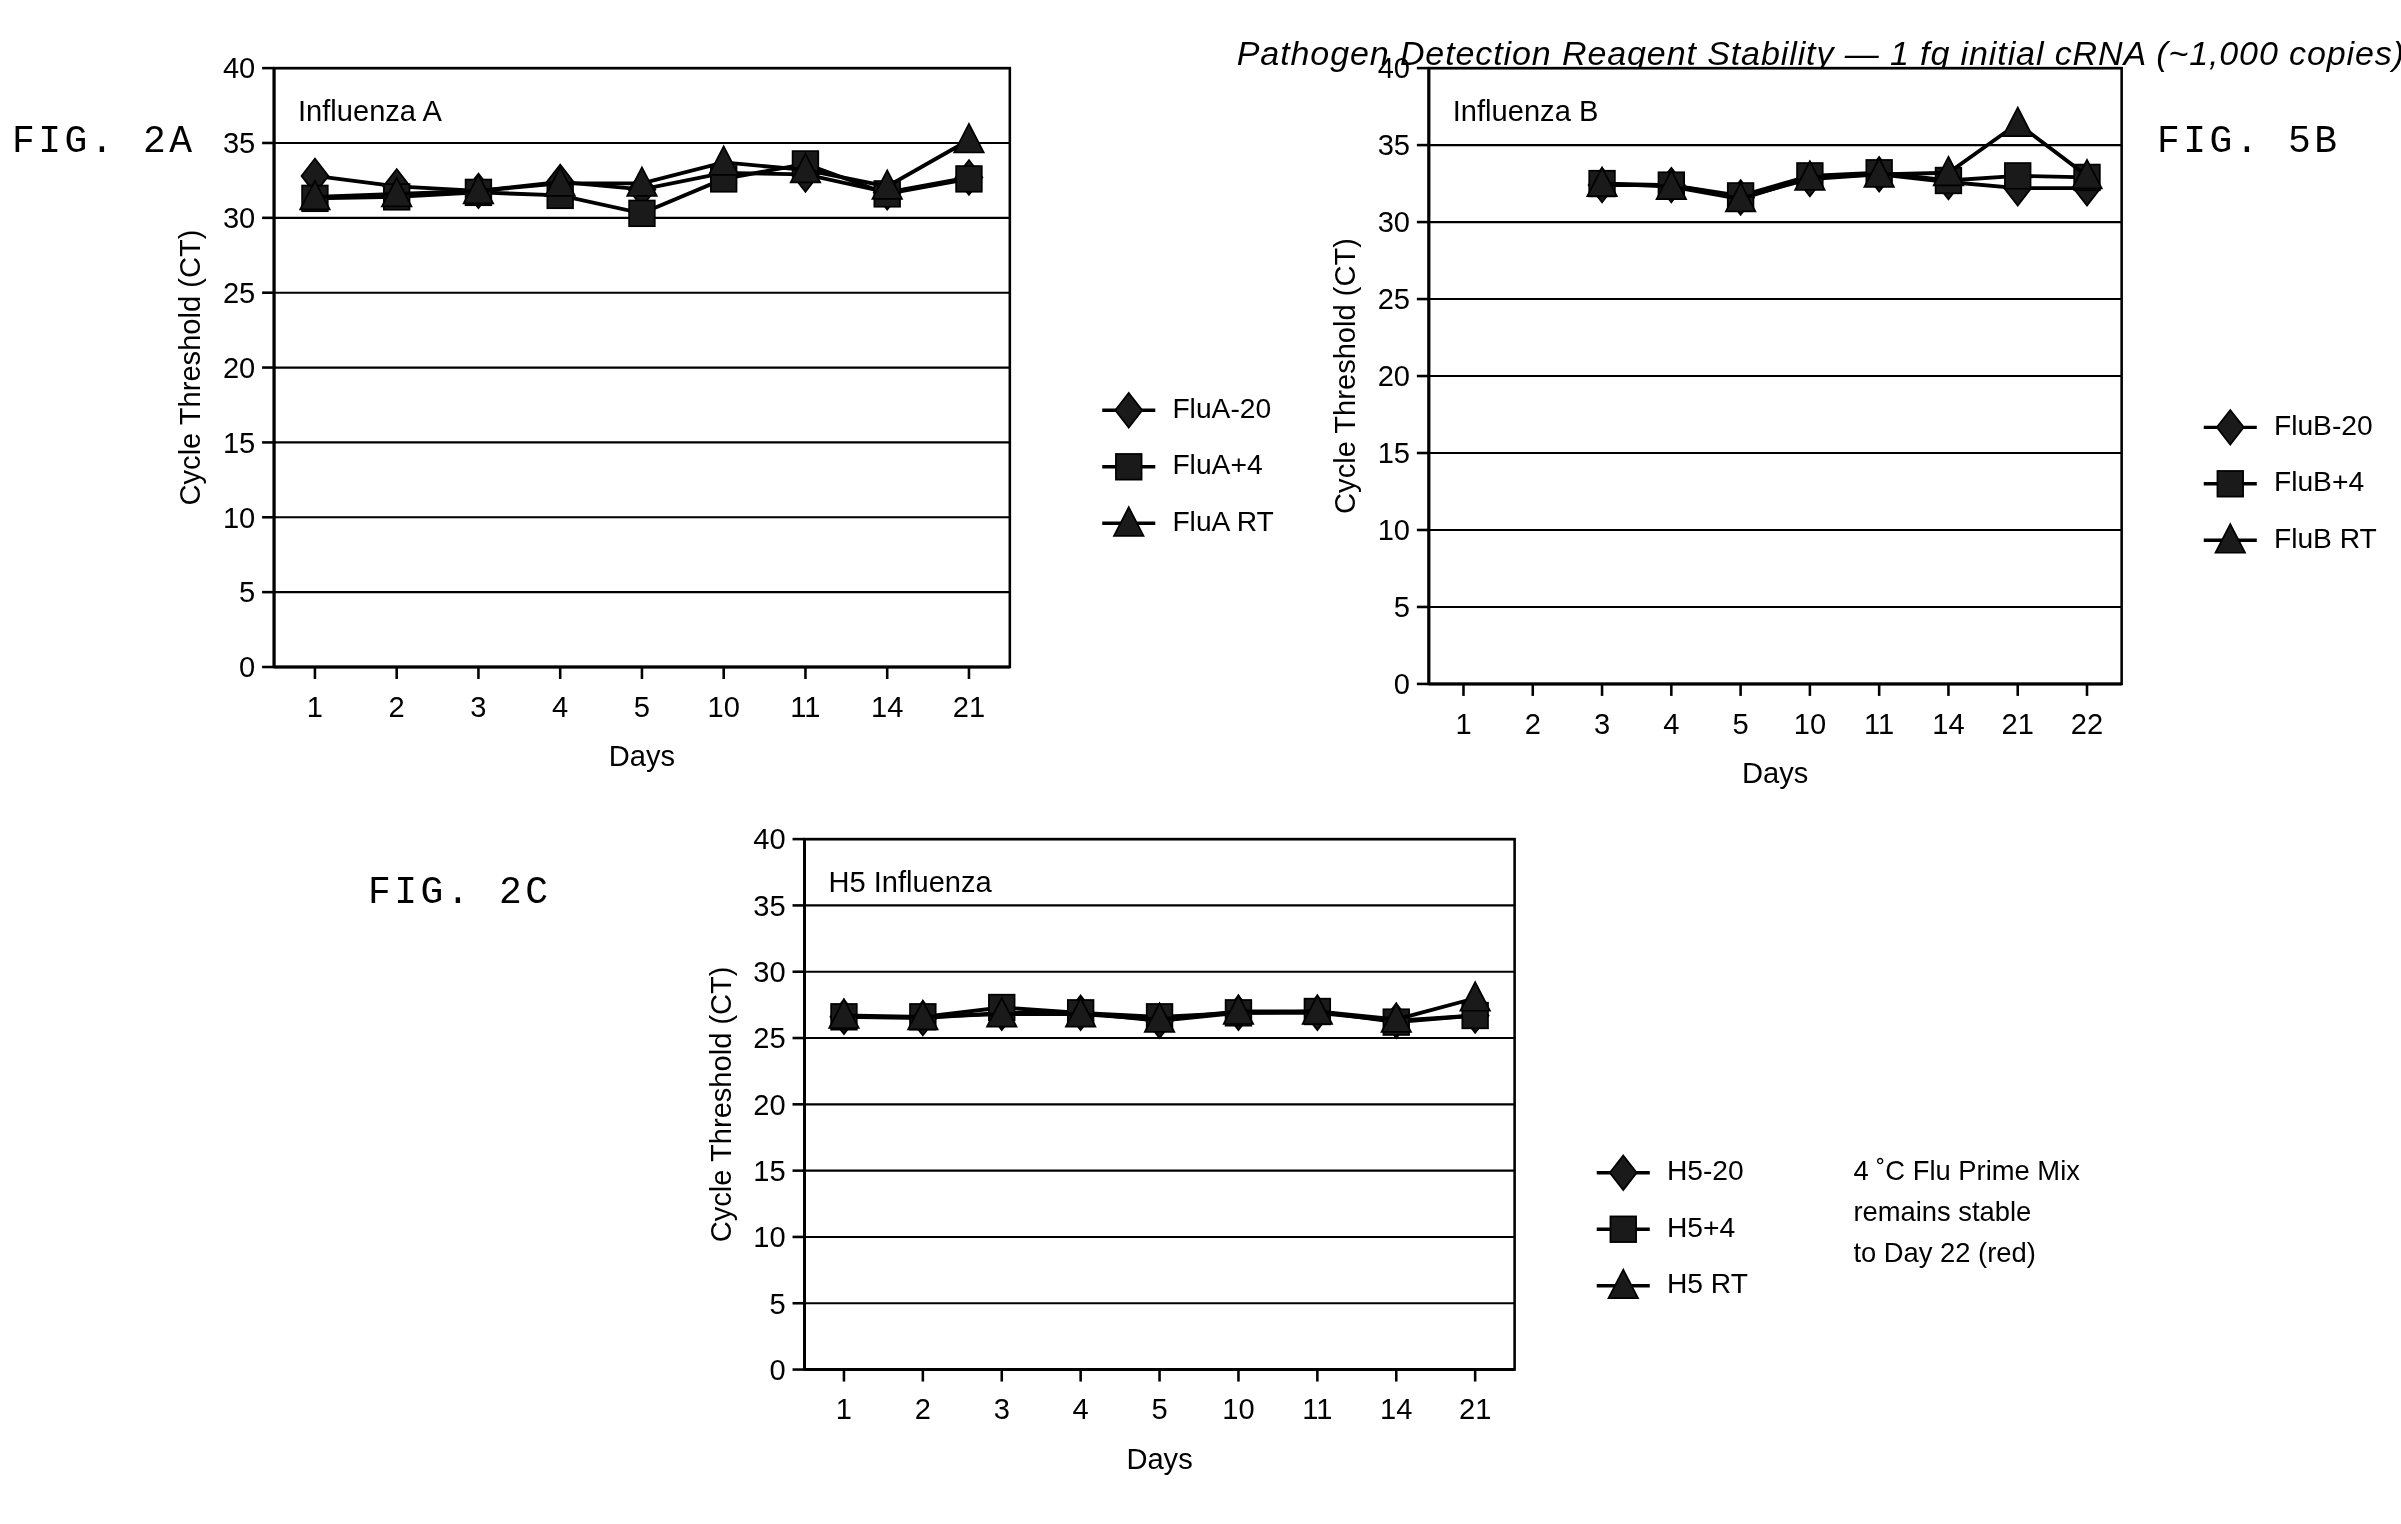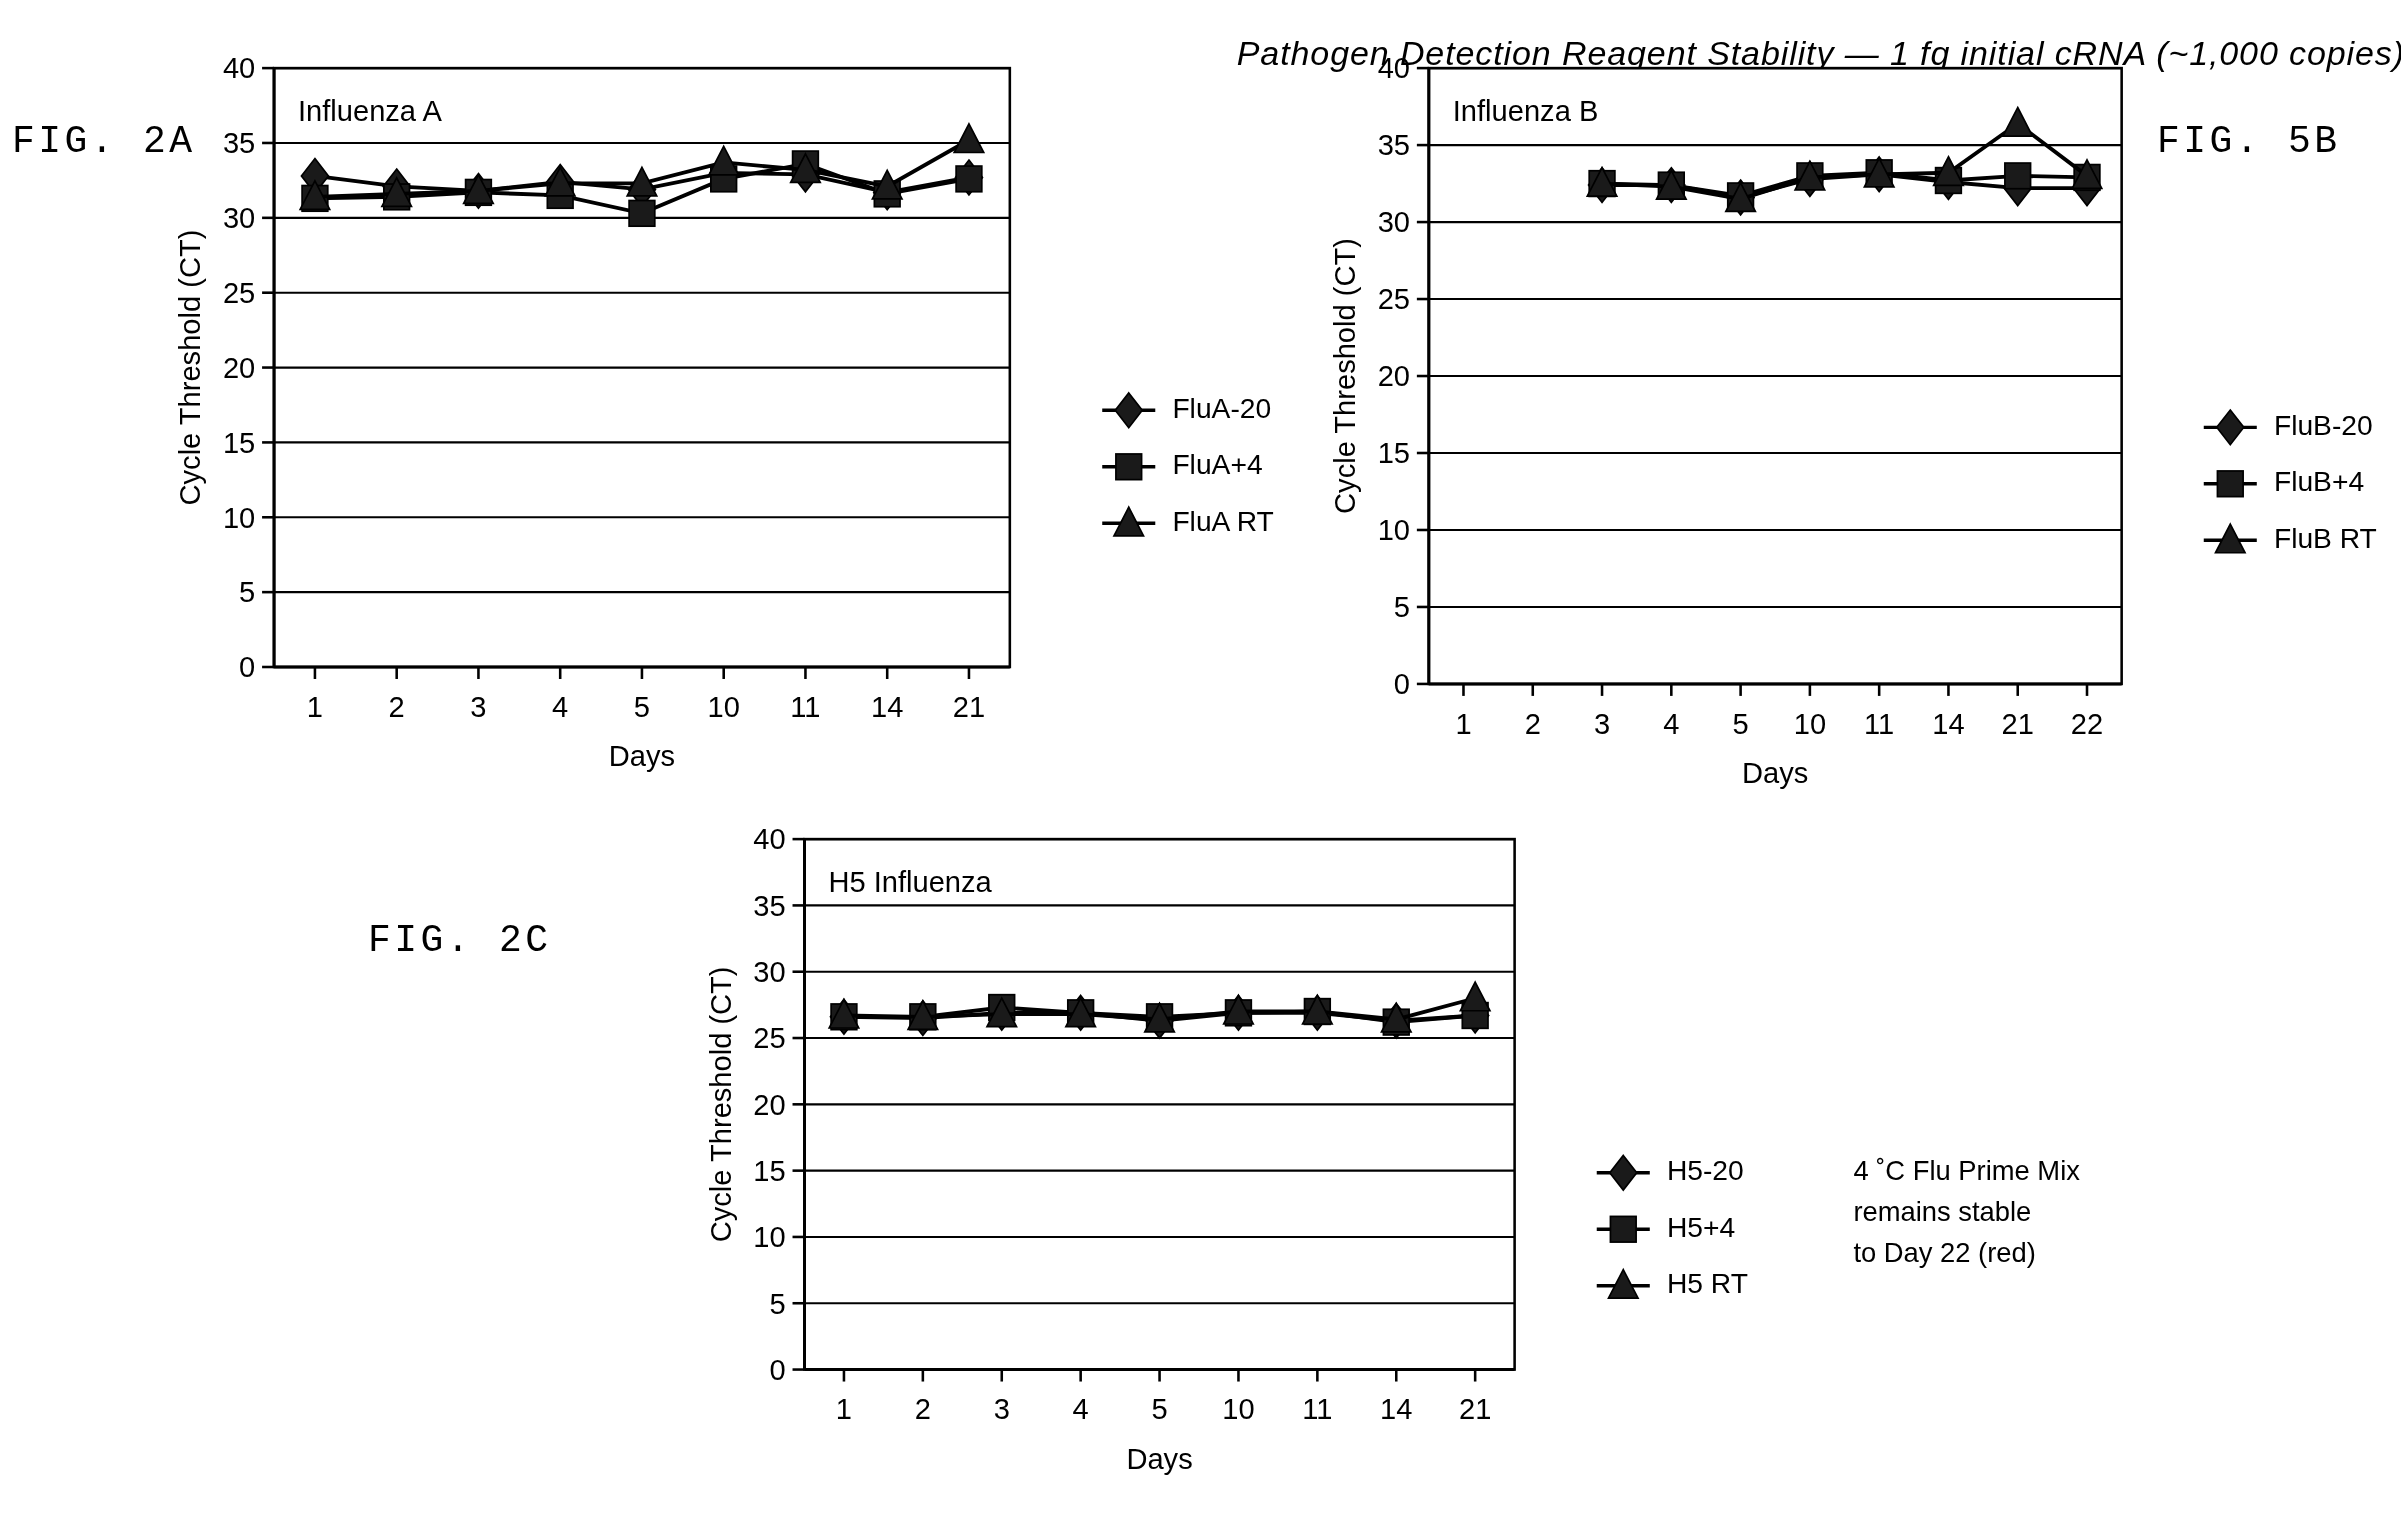--- a/index.html
+++ b/index.html
@@ -28,21 +28,21 @@
     font-style: italic;
   }
   .fig-label {
     position: absolute;
     font-family: Liberation Mono, monospace;
     font-size: 38px;
     letter-spacing: 3.4px;
   }
   #fig-label-a { left: 12px;   top: 120px; }
   #fig-label-b { left: 2157px; top: 120px; }
-  #fig-label-c { left: 368px;  top: 871px; margin-top: 48px; }
+  #fig-label-c { left: 368px;  top: 871px; }
 
   .panel { position: absolute; }
   #panel-a { left: 154px;  top: 51px;   width: 1147px; height: 770px; }
   #panel-b { left: 1309px; top: 51px;   width: 1095px; height: 804px; }
   #panel-c { left: 676px;  top: 822px;  width: 1335px; height: 693px; }
 
   svg { display: block; overflow: visible; }
 
   text {
     font-family: "Liberation Sans", sans-serif;

